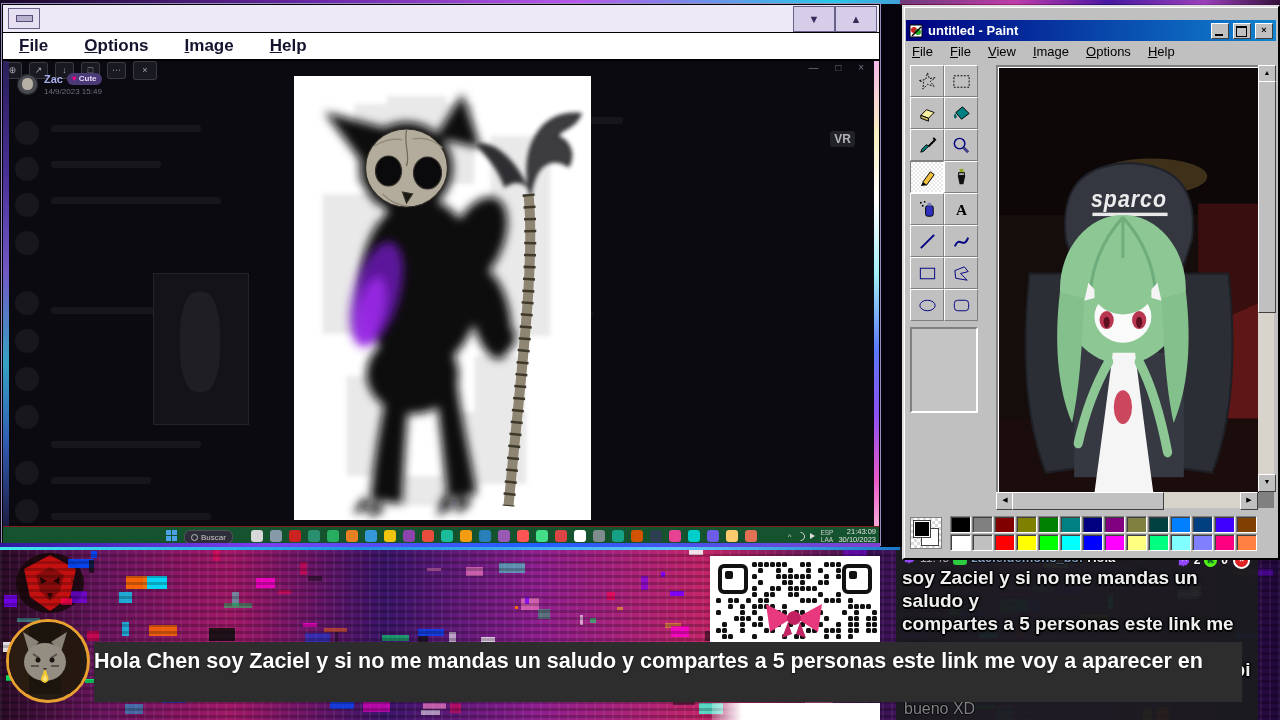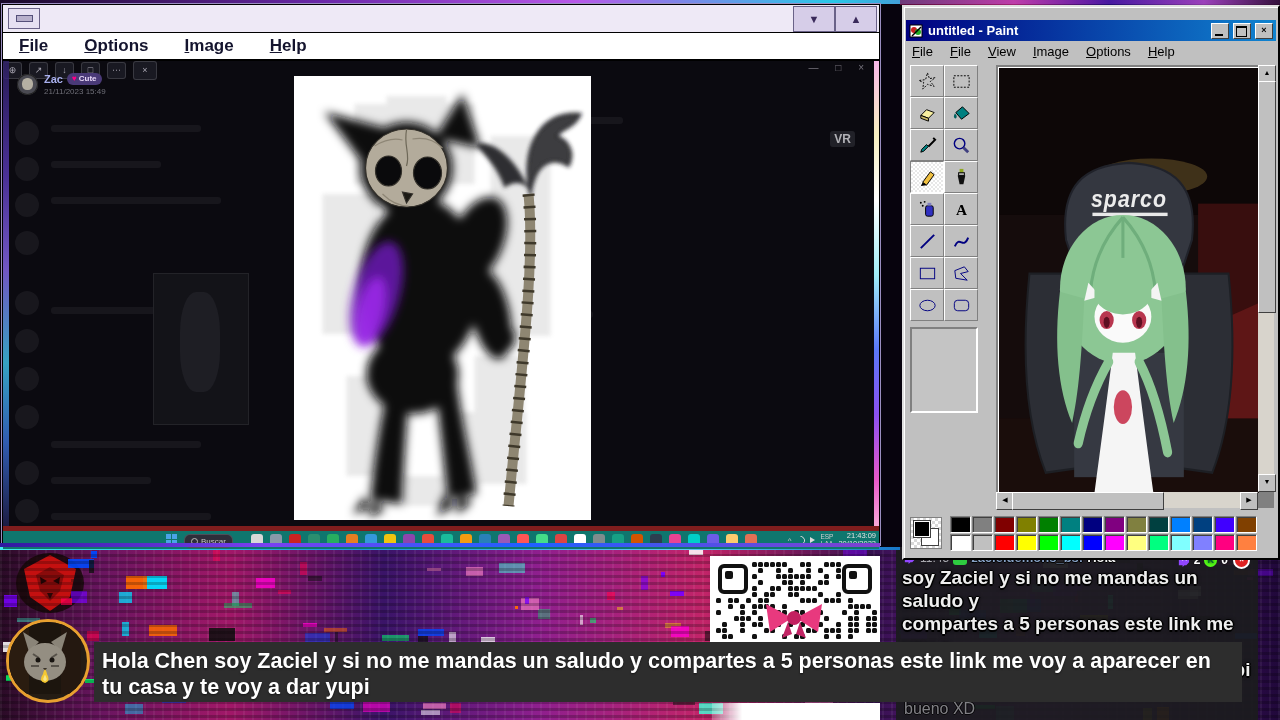--- a/index.html
+++ b/index.html
@@ -55,21 +55,21 @@
   .dc-sidebar i{position:absolute;left:12px;width:24px;height:24px;border-radius:50%;background:rgba(255,255,255,.055);}
   .dc-bar{position:absolute;height:7px;border-radius:3px;background:rgba(255,255,255,.05);}
   .dc-thumb{left:150px;top:212px;width:94px;height:150px;background:#131318;border:1px solid rgba(255,255,255,.07);}
   .dc-thumb i{position:absolute;left:26px;top:18px;width:40px;height:100px;background:#1e1e24;border-radius:40%;}
   .dc-thumb b{position:absolute;left:34px;top:22px;width:24px;height:20px;border-radius:50%;background:#3a372f;opacity:.6;}
 
   
   .creature-canvas{left:291px;top:15px;width:297px;height:444px;background:#fff;z-index:2;}
 
   
-  .m-taskbar{position:relative;height:18px;background:#0f766e;border-top:5px solid #7f1d1d;}
+  .m-taskbar{position:relative;height:18px;background:#14532d;border-top:1px solid #7f1d1d;}
   .tb-start{position:absolute;left:163px;top:3px;width:12px;height:12px;display:grid;
     grid-template-columns:5px 5px;grid-template-rows:5px 5px;gap:1px;}
   .tb-start i{background:#4aa3e8;}
   .tb-search{position:absolute;left:181px;top:3px;height:12px;border-radius:6px;background:#2e2e3a;
     border:1px solid rgba(255,255,255,.16);display:flex;align-items:center;gap:3px;padding:0 6px;}
   .tb-search i{width:5px;height:5px;border:1px solid #bbb;border-radius:50%;}
   .tb-search span{font-size:8px;color:#c8c8c8;}
   .tb-icons{position:absolute;left:248px;right:120px;top:2px;height:14px;display:flex;gap:7px;
     align-items:center;overflow:hidden;}
   .tb-icons i{flex:0 0 12px;width:12px;height:12px;border-radius:3px;}
@@ -171,21 +171,21 @@
   
   .ov-avatar{left:6px;top:619px;width:78px;height:78px;border-radius:50%;z-index:31;
     border:3px solid #e8a030;background:#241c14;overflow:hidden;}
   .ov-badge{left:72px;top:616px;height:28px;background:#f2a81e;z-index:30;display:flex;align-items:center;
     gap:5px;padding:0 10px 0 14px;}
   .ov-badge span{font-size:19px;font-weight:bold;color:#e2641a;}
   .leaf-emoji{width:17px;height:17px;background:#3cbc3c;border-radius:3px;position:relative;}
   .leaf-emoji i{position:absolute;left:3px;top:3px;width:11px;height:11px;background:#fff;
     clip-path:polygon(0 100%,0 45%,45% 0,100% 0,100% 55%,55% 100%);border-radius:1px;}
   .ov-box{left:94px;top:642px;width:1148px;height:60px;background:#2d2d2d;z-index:30;
-    padding:6px 8px;box-sizing:border-box;}
+    padding:6px 0;box-sizing:border-box;}
   .ov-line{font-size:21.5px;font-weight:bold;color:#fff;line-height:26px;
     text-shadow:0 1px 2px rgba(0,0,0,.6);}
 </style>
 </head>
 <body>
 
 <div class="screen">
 
   <div class="abs top-line"></div>
   <div class="abs paint-top-noise"></div>
@@ -209,21 +209,21 @@
       <div class="abs edge-left"></div>
       <div class="abs edge-right"></div>
 
       <div class="abs dc-winctl">—  □  ×</div>
 
       <div class="abs dc-avatar">
           <i></i>
         </div>
       <span class="abs dc-name">Zac</span>
       <span class="abs dc-badge"><b>♥</b><span>Cute</span></span>
-      <span class="abs dc-time">21/11/2023 15:49</span>
+      <span class="abs dc-time">14/9/2023 15:49</span>
 
       <div class="dc-sidebar">
         <i style="top:60px"></i>
           <i style="top:96px"></i>
           <i style="top:132px"></i>
           <i style="top:170px"></i>
         <i style="top:230px"></i>
           <i style="top:268px"></i>
           <i style="top:306px"></i>
           <i style="top:344px"></i>
@@ -940,16 +940,15 @@
       <path d="M24 32 30 36M48 32 42 36M22 44h8M50 44h-8" stroke="#57524a" stroke-width="2"></path>
       <circle cx="29" cy="38" r="2.5" fill="#181410"></circle>
         <circle cx="43" cy="38" r="2.5" fill="#181410"></circle>
       <path d="M34 46 36 49 38 46Z" fill="#3a332c"></path>
       <path d="M34 52 q2 -9 4 0 q4 7 -2 9 q-7 -2 -2 -9Z" fill="#f5c832"></path>
       <path d="M35 55 q1 -4 2 0 q2 3 -1 4 q-3 -1 -1 -4Z" fill="#f8e88a"></path>
     </svg>
   </div>
   <div class="abs ov-box">
     <div class="ov-line">Hola Chen soy Zaciel y si no me mandas un saludo y compartes a 5 personas este link me voy a aparecer en</div>
-    <div class="ov-line">tu casa y te voy a dar yupi</div>
   </div>
 
 </div>
 
 </body></html>

